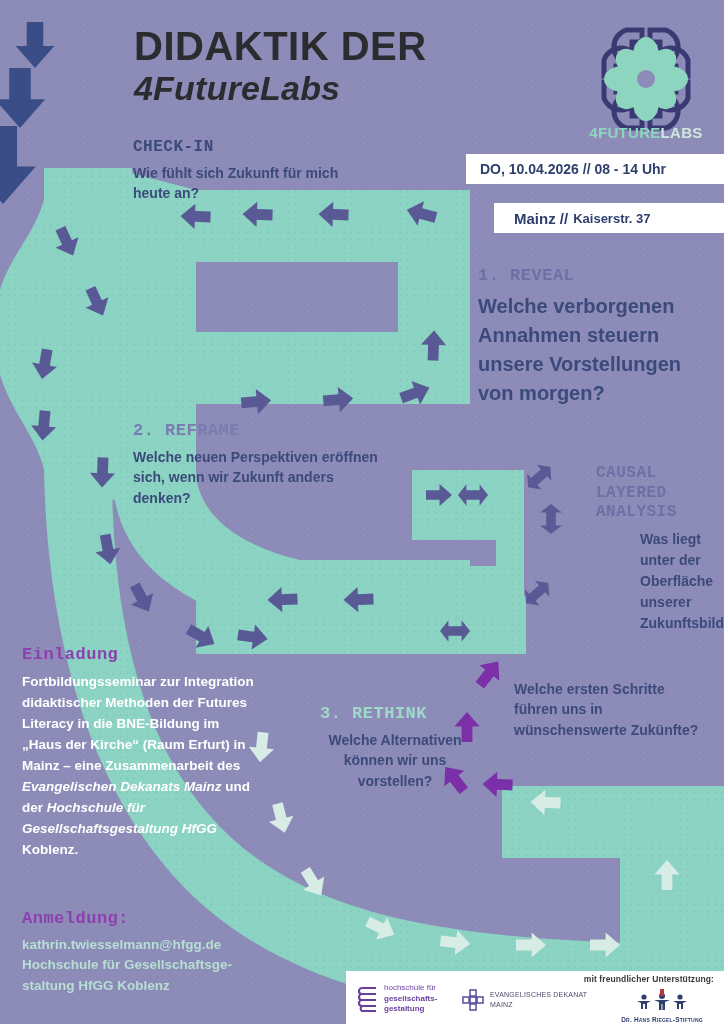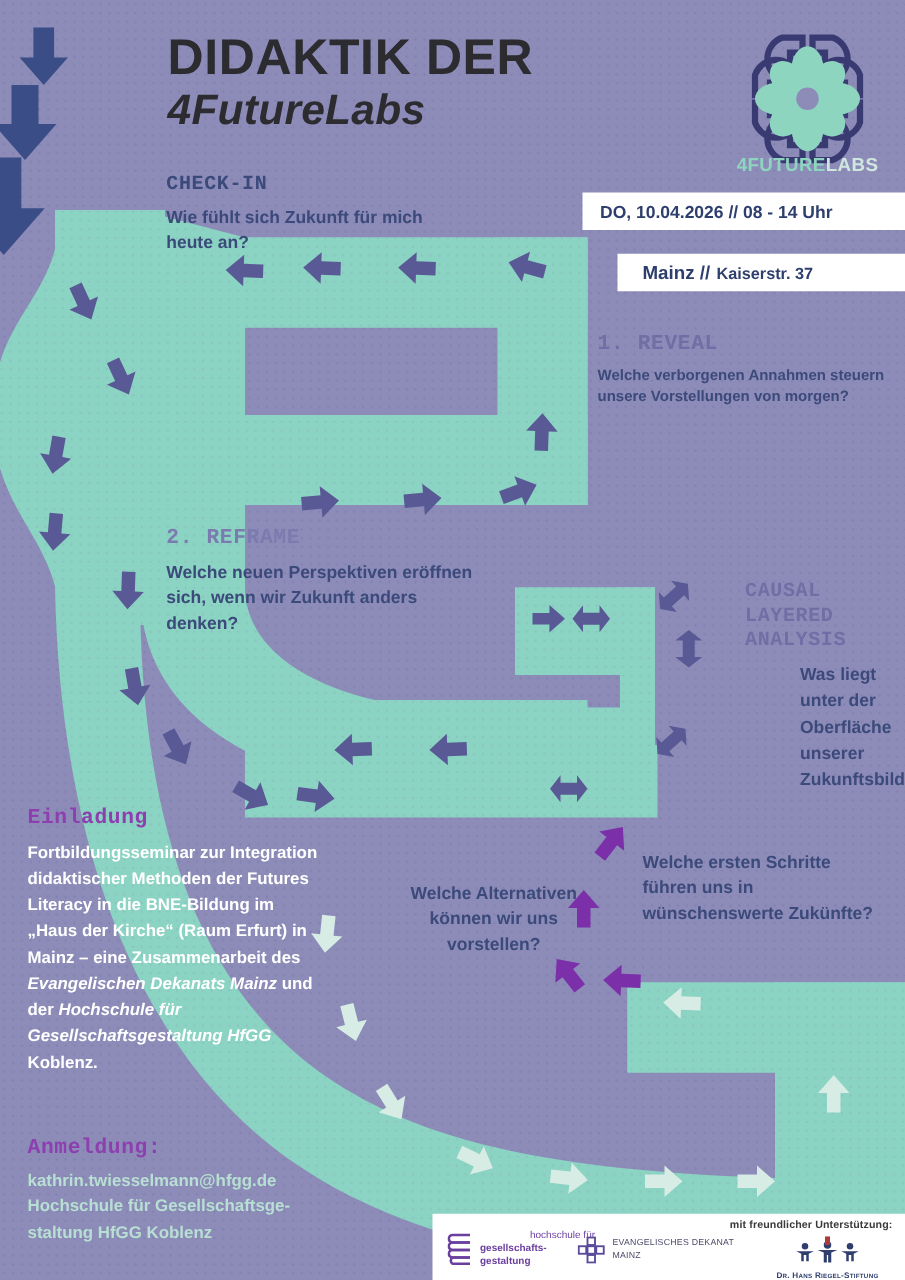--- a/index.html
+++ b/index.html
@@ -40,21 +40,21 @@
     font-size:34px;font-weight:bold;font-style:italic;color:#2b2b30;letter-spacing:.2px;
     line-height:1.1;margin:4px 0 0 0;
   }
 
   #checkin{left:133px;top:138px;width:220px;}
   #checkin .h-sec{color:#3b4a7a;font-size:16px;}
   #checkin .p-sec{font-size:14px;}
 
   #reveal{left:478px;top:266px;width:230px;}
   #reveal .h-sec{color:#6f6fa6;font-size:17px;}
-  #reveal .p-sec{font-size:12px;}
+  #reveal .p-sec{font-size:20px;}
 
   #reframe{left:133px;top:421px;width:260px;}
   #reframe .h-sec{color:#7b7bb0;font-size:17px;}
   #reframe .p-sec{font-size:14px;}
 
   #cla{left:596px;top:464px;width:120px;}
   #cla .h-sec{color:#6f6fa6;font-size:16px;line-height:1.22;}
   #cla .p-sec{font-size:14px;line-height:1.5;margin-left:44px;}
 
   #rethink{left:320px;top:704px;width:150px;}
@@ -102,21 +102,21 @@
   #footer{
     position:absolute;left:346px;top:971px;width:378px;height:53px;background:#ffffff;
   }
   #supp{
     position:absolute;right:10px;top:3px;font-size:8.5px;font-weight:bold;color:#3a3a3a;
     letter-spacing:.1px;
   }
   .flogo{position:absolute;}
   #hfgg{left:12px;top:12px;display:flex;align-items:center;gap:6px;}
   #hfgg .txt{font-size:8px;line-height:1.32;color:#6b3fa0;}
-  #hfgg .txt .t1{font-weight:normal;margin-left:40px;}
+  #hfgg .txt .t1{font-weight:normal;}
   #hfgg .txt .t2{font-weight:bold;}
   #hfgg .txt .t3{font-weight:bold;}
   #ede{left:116px;top:18px;display:flex;align-items:center;gap:6px;}
   #ede .txt{font-size:7px;line-height:1.45;color:#4a4a6a;letter-spacing:.2px;}
   #riegel{left:256px;top:18px;text-align:center;width:120px;}
   #riegel .cap{font-size:6.5px;color:#2e3f6e;letter-spacing:.2px;margin-top:1px;
     font-variant:small-caps;font-weight:bold;}
 </style>
 </head>
 <body>
@@ -386,20 +386,21 @@
     <p class="h-sec">2. REFRAME</p>
     <p class="p-sec">Welche neuen Perspektiven eröffnen sich, wenn wir Zukunft anders denken?</p>
   </div>
 
   <div id="cla" class="tb">
     <p class="h-sec">CAUSAL LAYERED ANALYSIS</p>
     <p class="p-sec">Was liegt unter der Oberfläche unserer Zukunftsbilder?</p>
   </div>
 
   <div id="rethink" class="tb">
+    <p class="h-sec">3. RETHINK</p>
     <p class="p-sec">Welche Alternativen können wir uns vorstellen?</p>
   </div>
 
   <div id="act" class="tb">
     <p class="p-sec">Welche ersten Schritte führen uns in wünschenswerte Zukünfte?</p>
   </div>
 
   <div id="einladung" class="tb">
     <p class="h-sec">Einladung</p>
     <p class="body"><span>Fortbildungsseminar zur Integration didaktischer Methoden der Futures Literacy in die BNE-Bildung im „Haus der Kirche“ (Raum Erfurt) in Mainz – eine Zusammenarbeit des </span><i>Evangelischen Dekanats Mainz</i><span> und der </span><i>Hochschule für Gesellschaftsgestaltung HfGG</i><span> Koblenz.</span></p>

